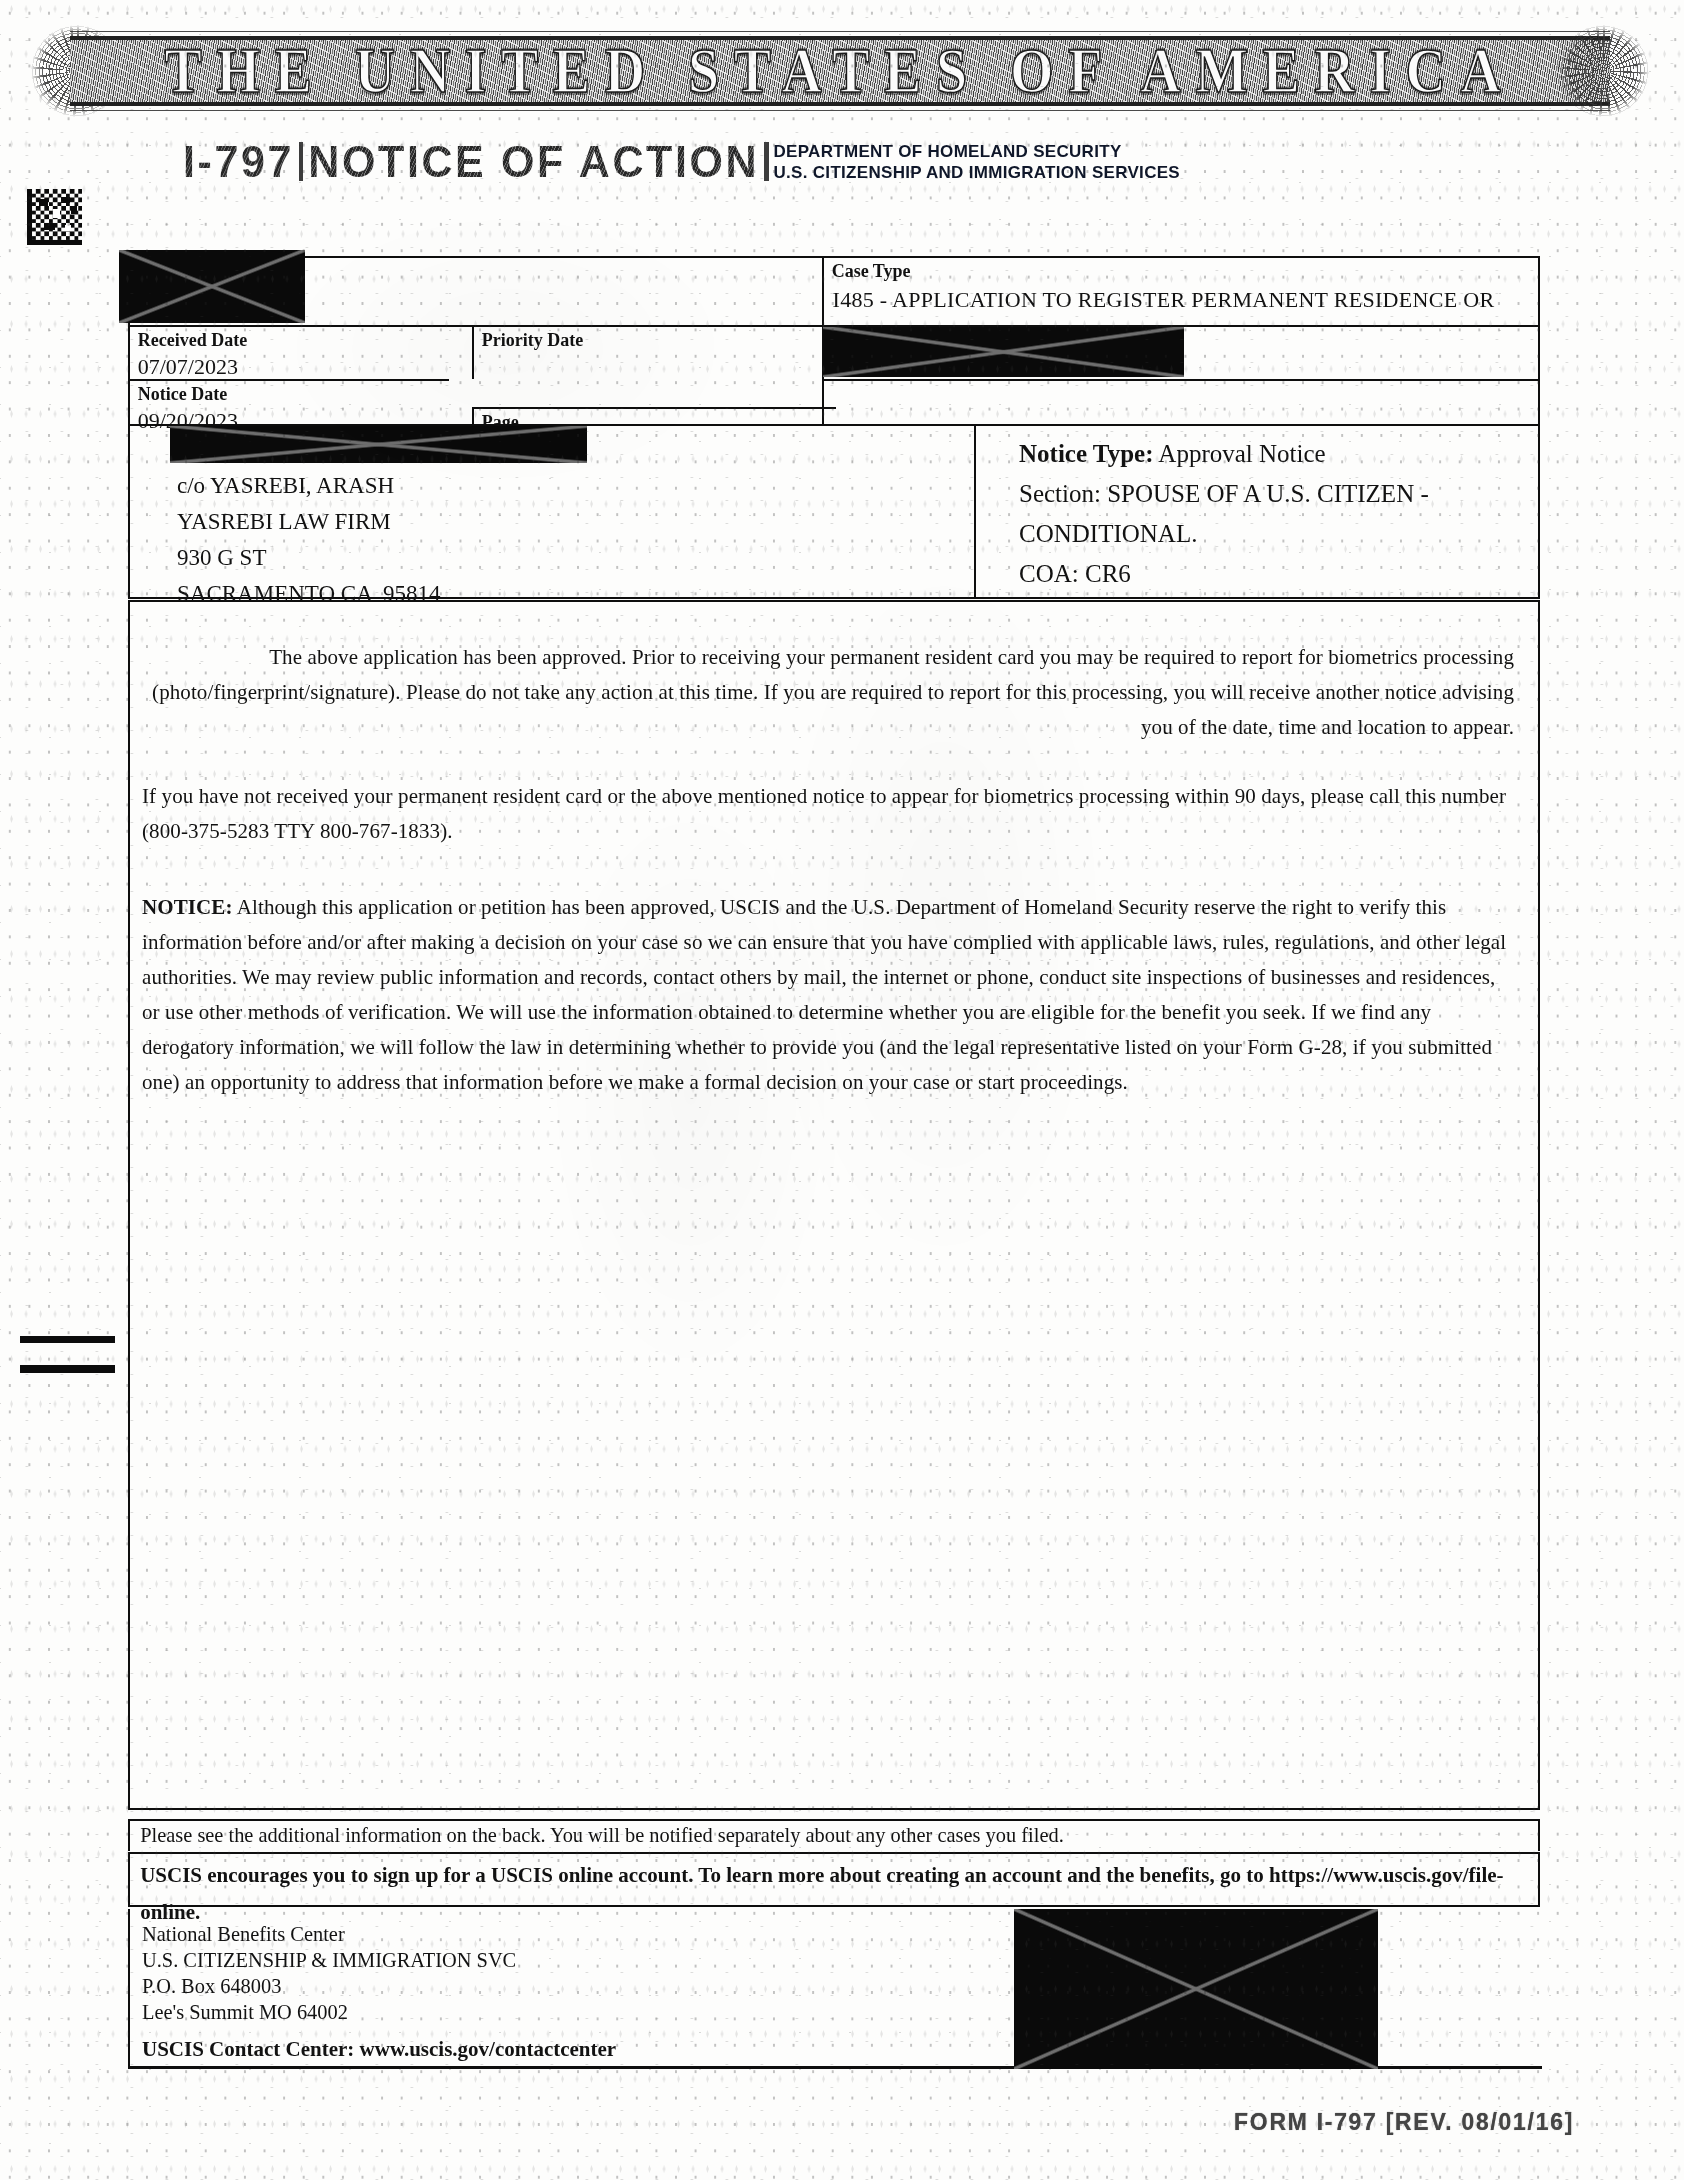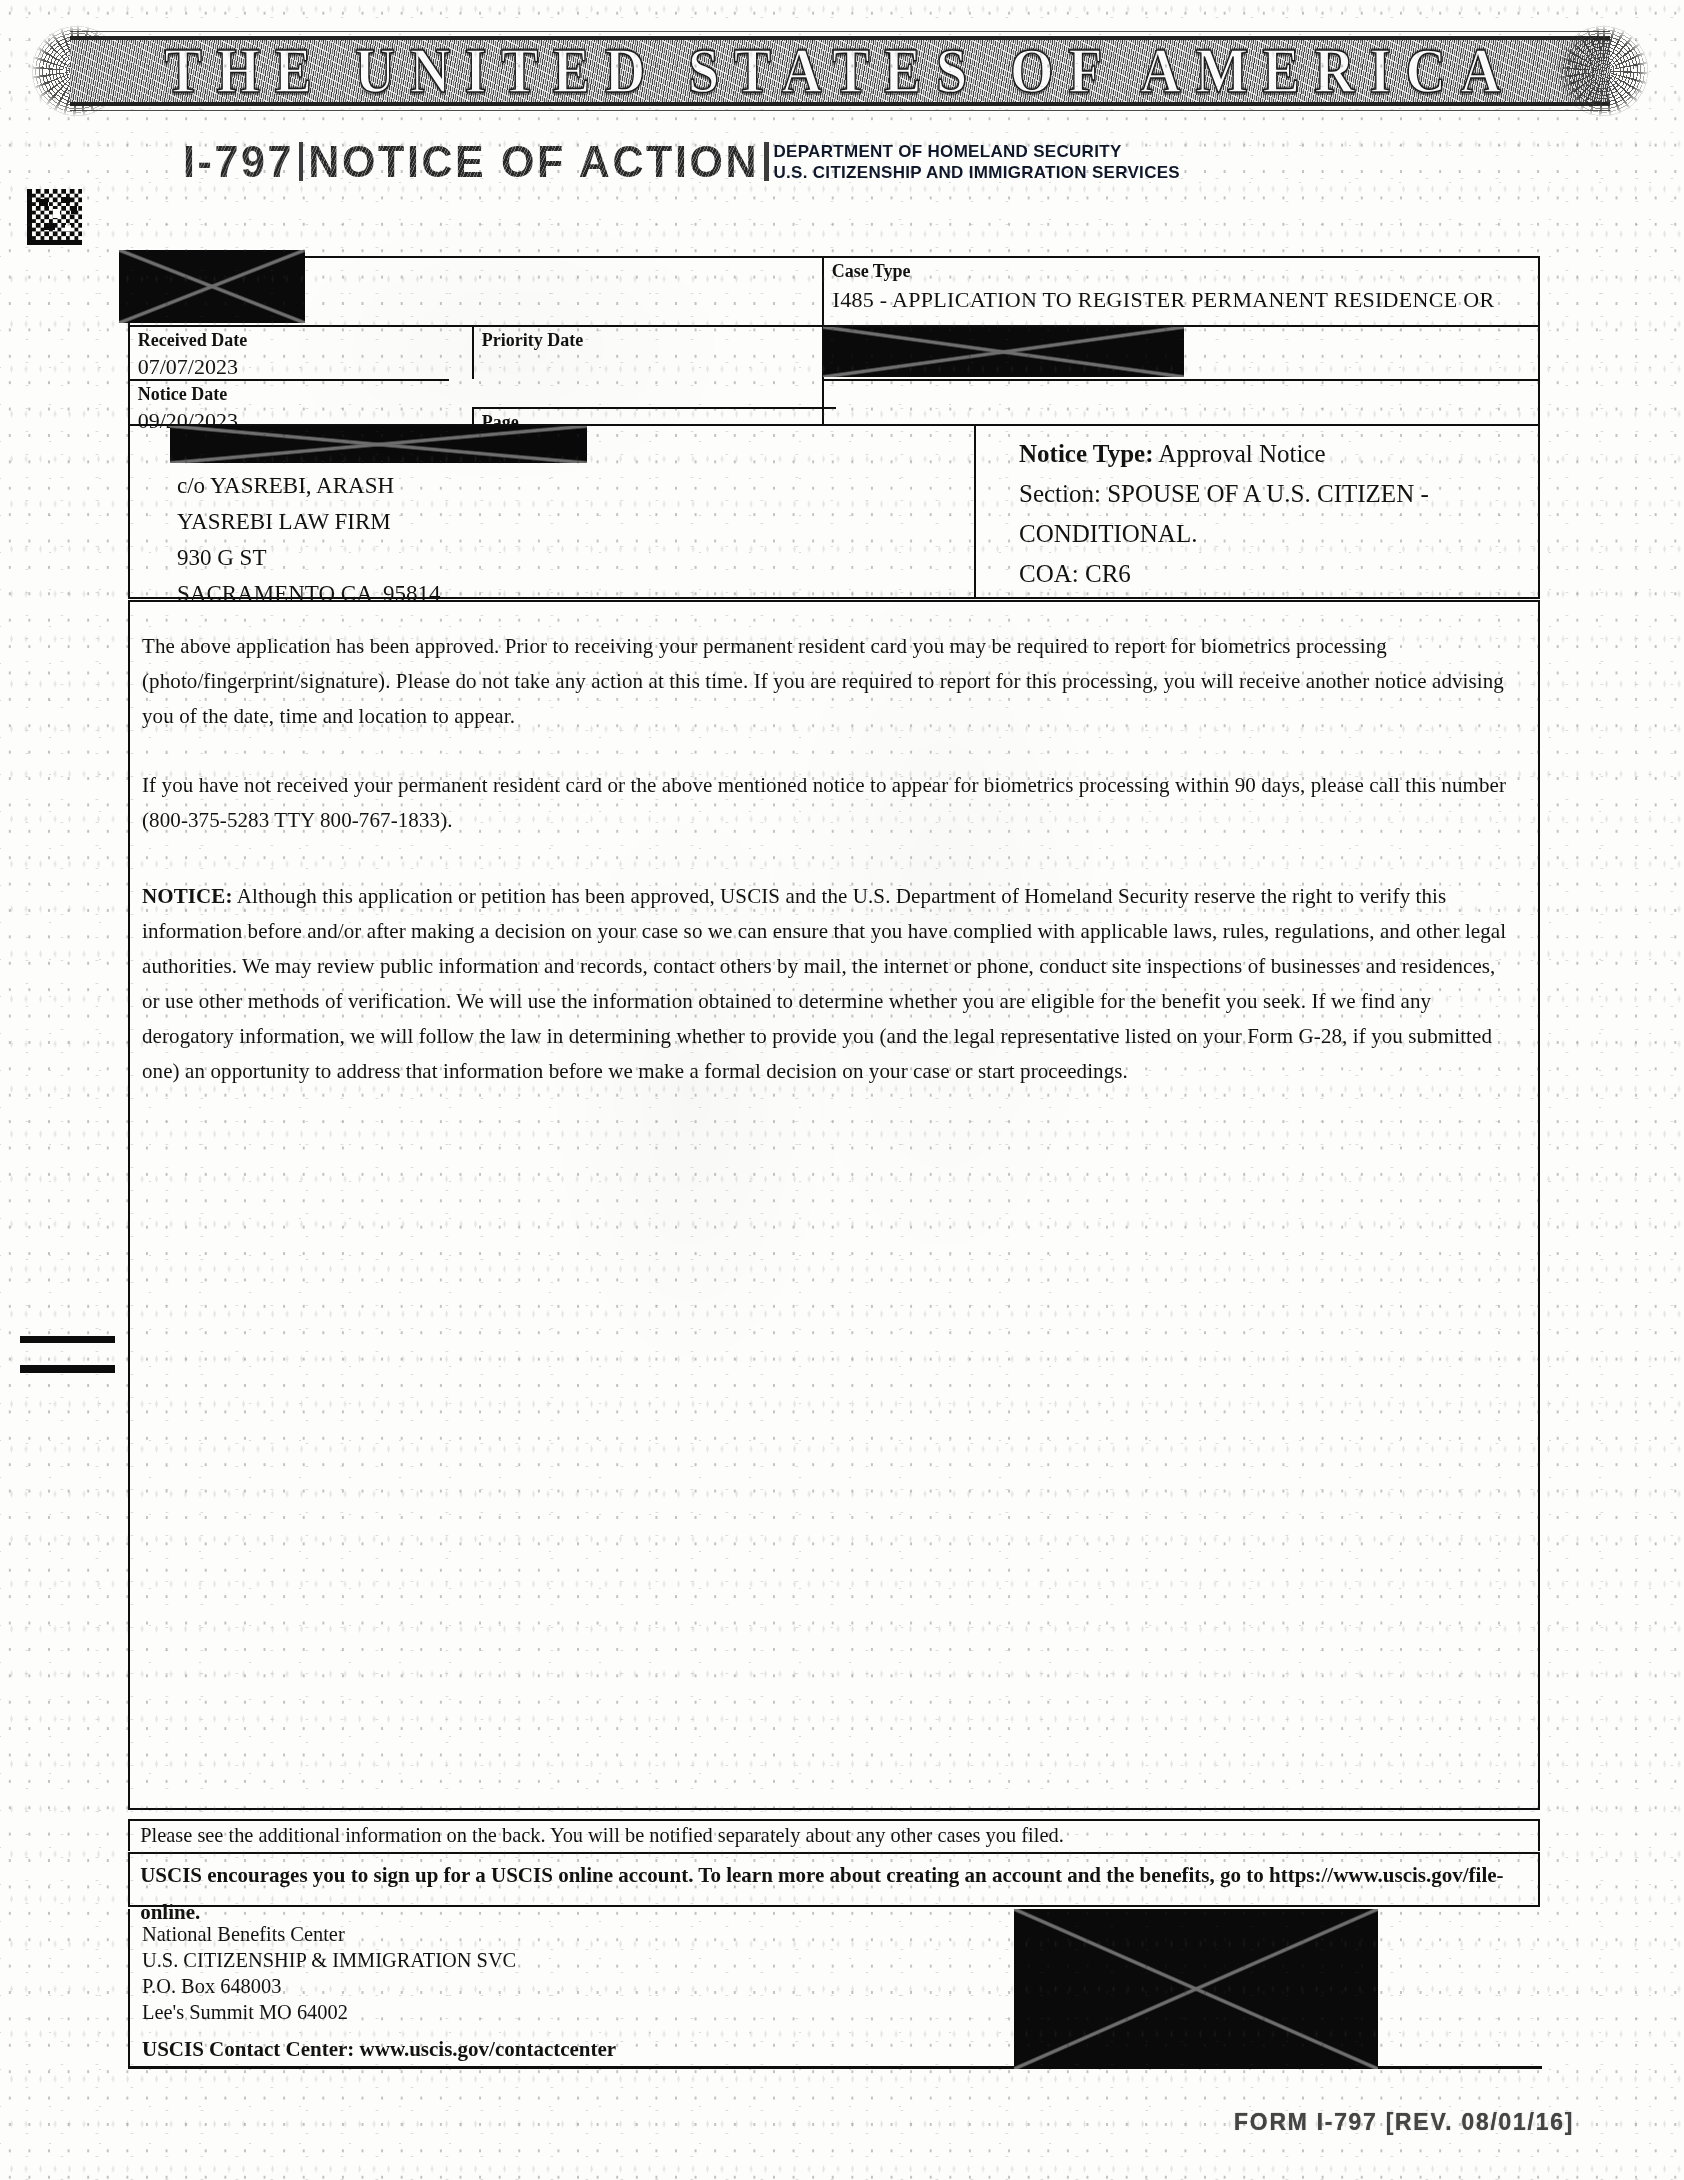--- a/index.html
+++ b/index.html
@@ -92,21 +92,21 @@
   .addr{position:absolute;left:177px;top:468px;font-size:23px;line-height:36px;z-index:2;}
   .addr div{white-space:pre-wrap;}
 
   .notice-info{position:absolute;left:1019px;top:434px;width:498px;font-size:25px;line-height:40px;z-index:2;}
   .nlabel{font-weight:700;}
 
   
   .bodybox{position:absolute;left:128px;top:600px;width:1412px;height:1210px;box-sizing:border-box;
     border-left:2.6px solid #0e0e0e;border-right:2.6px solid #0e0e0e;border-top:2.6px solid #0e0e0e;border-bottom:2.6px solid #0e0e0e;}
   .bodybox p{margin:0;padding:0 24px 0 12px;font-size:21px;line-height:35px;letter-spacing:0.1px;}
-  .bodybox p.p1{padding-top:27px;}
+  .bodybox p.p1{padding-top:38px;text-align:right;}
   .bodybox p.p2{margin-top:34px;}
   .bodybox p.p3{margin-top:41px;}
 
   
   .row-strip{position:absolute;left:128px;width:1412px;box-sizing:border-box;
     border-left:2.6px solid #0e0e0e;border-right:2.6px solid #0e0e0e;}
   .please-row{top:1819px;height:32px;border-top:2.6px solid #0e0e0e;font-size:20.4px;padding:3.4px 0 0 10.2px;}
   .enc-row{top:1852px;height:55px;border-top:2.6px solid #0e0e0e;border-bottom:2.6px solid #0e0e0e;
     font-weight:700;font-size:21px;line-height:37px;padding:2.6px 17px 0 10.2px;}
   .issuer{position:absolute;left:128px;top:1909px;width:1412px;height:158px;box-sizing:border-box;

